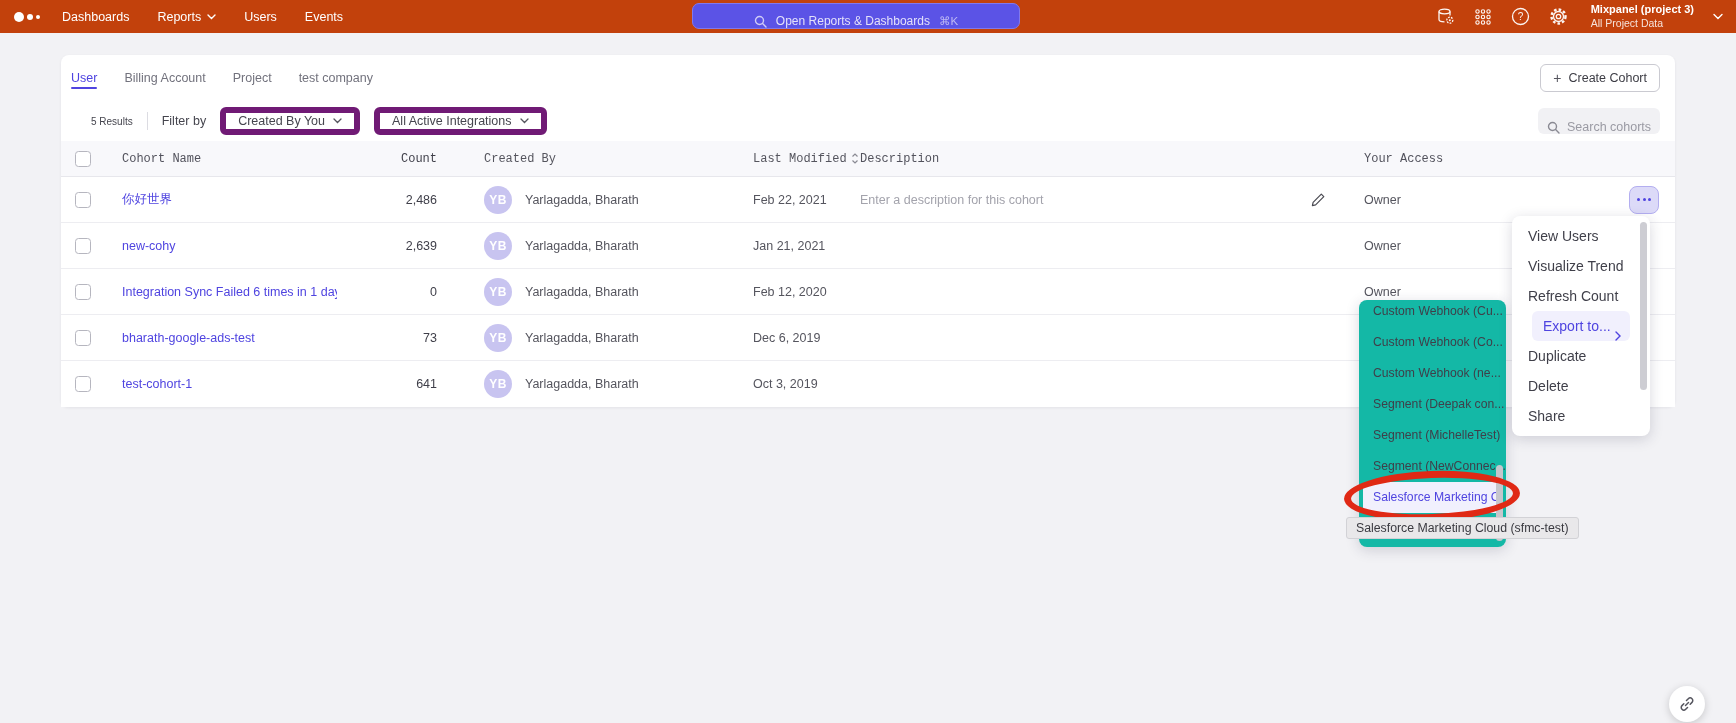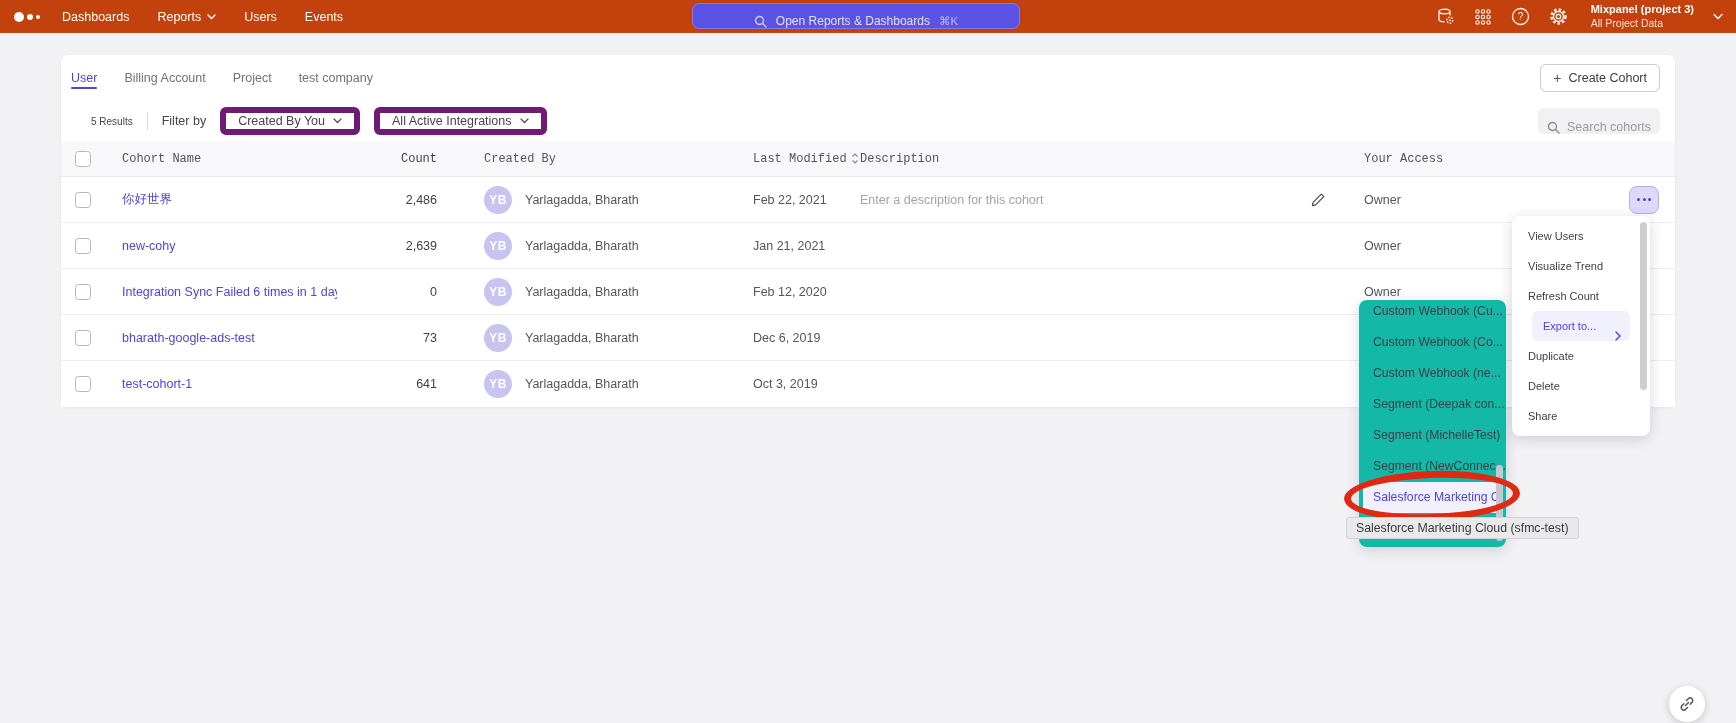--- a/index.html
+++ b/index.html
@@ -99,21 +99,21 @@
   }
   .more-btn i { width:3px; height:3px; border-radius:50%; background:#4f44e0; display:block; }
   .sort-icon { color:#8a8a93; }
 
   
   .context-menu {
     position:absolute; left:1512px; top:216px; width:138px; height:220px;
     background:#fff; border-radius:8px; box-shadow:0 3px 14px rgba(40,40,70,.18);
     padding:5px 0; z-index:30;
   }
-  .cm-item { height:30px; line-height:30px; padding-left:16px; font-size:11px; color:#3f3f49; cursor:pointer; white-space:nowrap; }
+  .cm-item { height:30px; line-height:30px; padding-left:16px; font-size:14px; color:#3f3f49; cursor:pointer; white-space:nowrap; }
   .cm-item.hl {
     margin:0 20px; padding-left:11px; padding-right:9px; border-radius:6px;
     background:#f1f0fd; color:#4f44e0; display:flex; align-items:flex-end; justify-content:space-between;
   }
   .cm-scrollbar { position:absolute; right:3px; top:6px; width:7px; height:168px; background:#cdcdd3; border-radius:4px; }
 
   
   .submenu {
     position:absolute; left:1359px; top:300px; width:147px; height:247px;
     background:#14b8a6; border-radius:8px; box-shadow:0 3px 14px rgba(40,40,70,.18);

